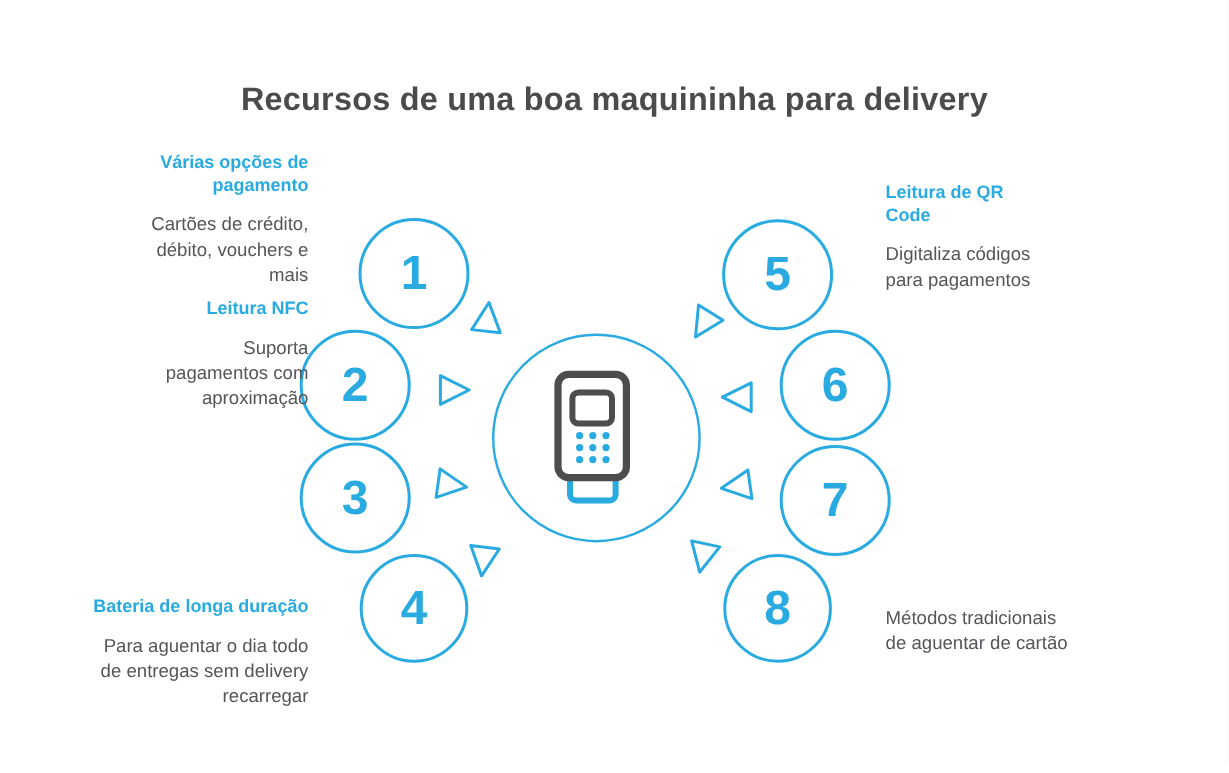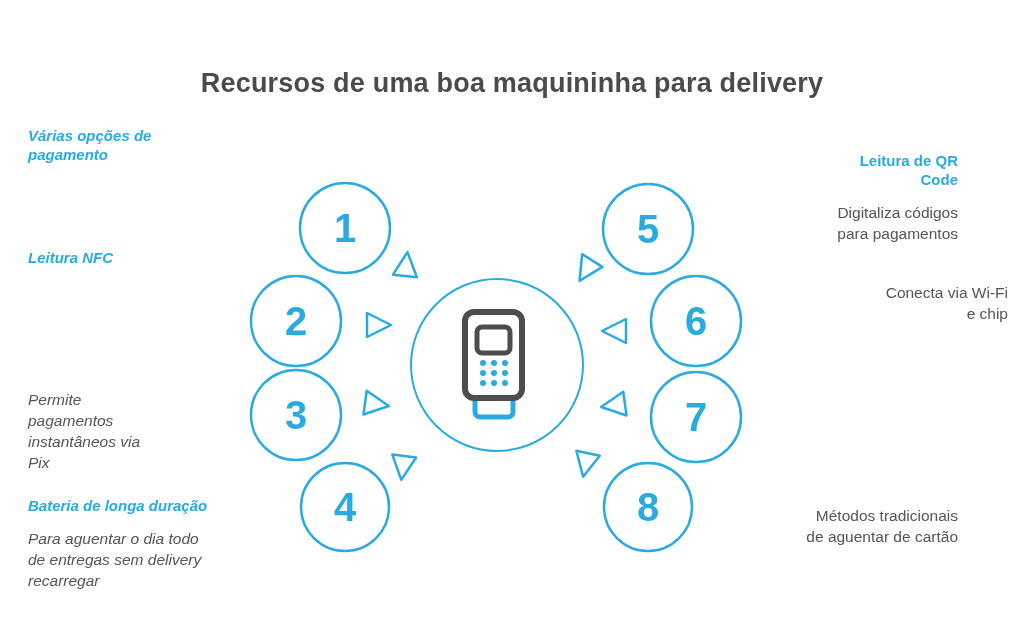--- a/index.html
+++ b/index.html
@@ -46,22 +46,22 @@
   .txt{position:absolute;}
   .txt .hd{
     font-size:15px;font-weight:700;line-height:1.25;
     color:var(--accent);white-space:pre-line;
   }
   .txt .bd{
     margin-top:12px;
     font-size:15.5px;line-height:21px;
     color:var(--body);white-space:pre-line;
   }
-  .txt.left{left:28px;width:229px;text-align:left;font-style:italic;}
-  .txt.right{text-align:right;}
+  .txt.left{left:28px;width:229px;text-align:right;}
+  .txt.right{text-align:left;}
 </style>
 </head>
 <body>
 
 <div class="canvas">
 
   <div class="title">Recursos de uma boa maquininha para delivery</div>
 
   <svg class="diagram" width="1024" height="644" viewBox="0 0 1024 644">
 
@@ -108,45 +108,45 @@
   <div class="num" style="left:251px;top:370px">3</div>
   <div class="num" style="left:300px;top:462px">4</div>
   <div class="num" style="left:603px;top:184px">5</div>
   <div class="num" style="left:651px;top:276px">6</div>
   <div class="num" style="left:651px;top:372px">7</div>
   <div class="num" style="left:603px;top:462px">8</div>
 
   <div class="txt left" style="top:127px">
     <div class="hd">Várias opções de
 pagamento</div>
+    <div class="bd">Cartões de crédito,
+débito, vouchers e
+mais</div>
   </div>
   <div class="txt left" style="top:249px">
     <div class="hd">Leitura NFC</div>
+    <div class="bd">Suporta
+pagamentos com
+aproximação</div>
   </div>
   <div class="txt left" style="top:377px">
-    <div class="bd">Permite
-pagamentos
-instantâneos via
-Pix</div>
   </div>
   <div class="txt left" style="top:497px">
     <div class="hd">Bateria de longa duração</div>
     <div class="bd">Para aguentar o dia todo
 de entregas sem delivery
 recarregar</div>
   </div>
 
   <div class="txt right" style="left:738px;top:152px;width:220px">
     <div class="hd">Leitura de QR
 Code</div>
     <div class="bd">Digitaliza códigos
 para pagamentos</div>
   </div>
   <div class="txt right" style="left:788px;top:270px;width:220px">
-    <div class="bd">Conecta via Wi-Fi
-e chip</div>
   </div>
   <div class="txt right" style="left:738px;top:493px;width:220px">
     <div class="bd">Métodos tradicionais
 de aguentar de cartão</div>
   </div>
 
 </div>
 
 </body></html>

